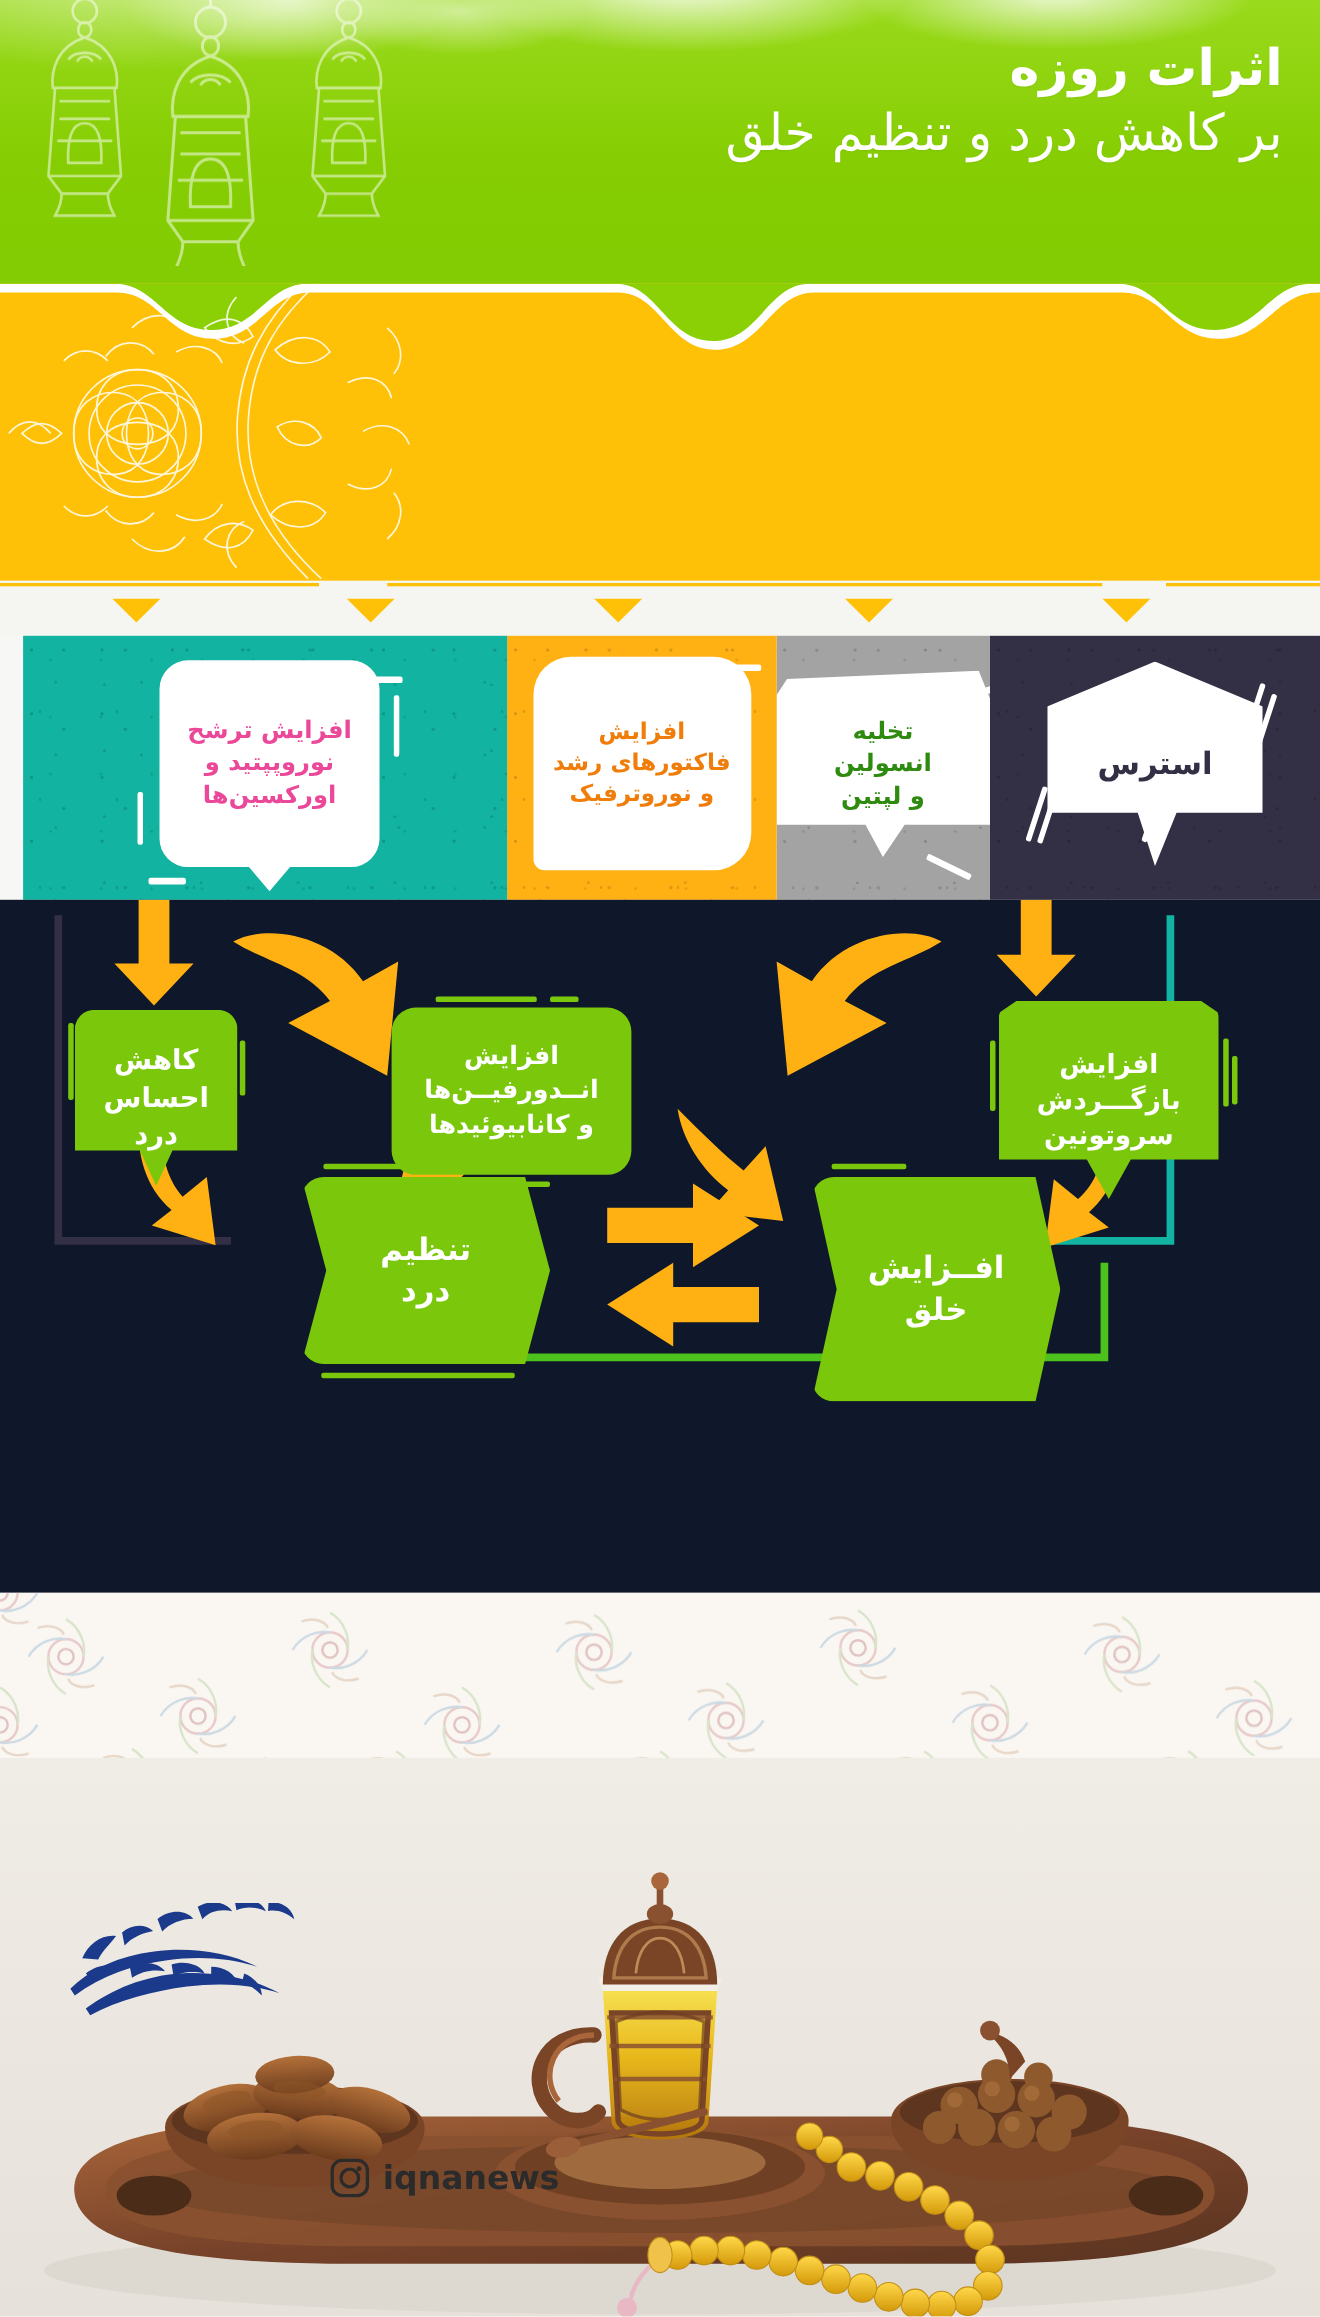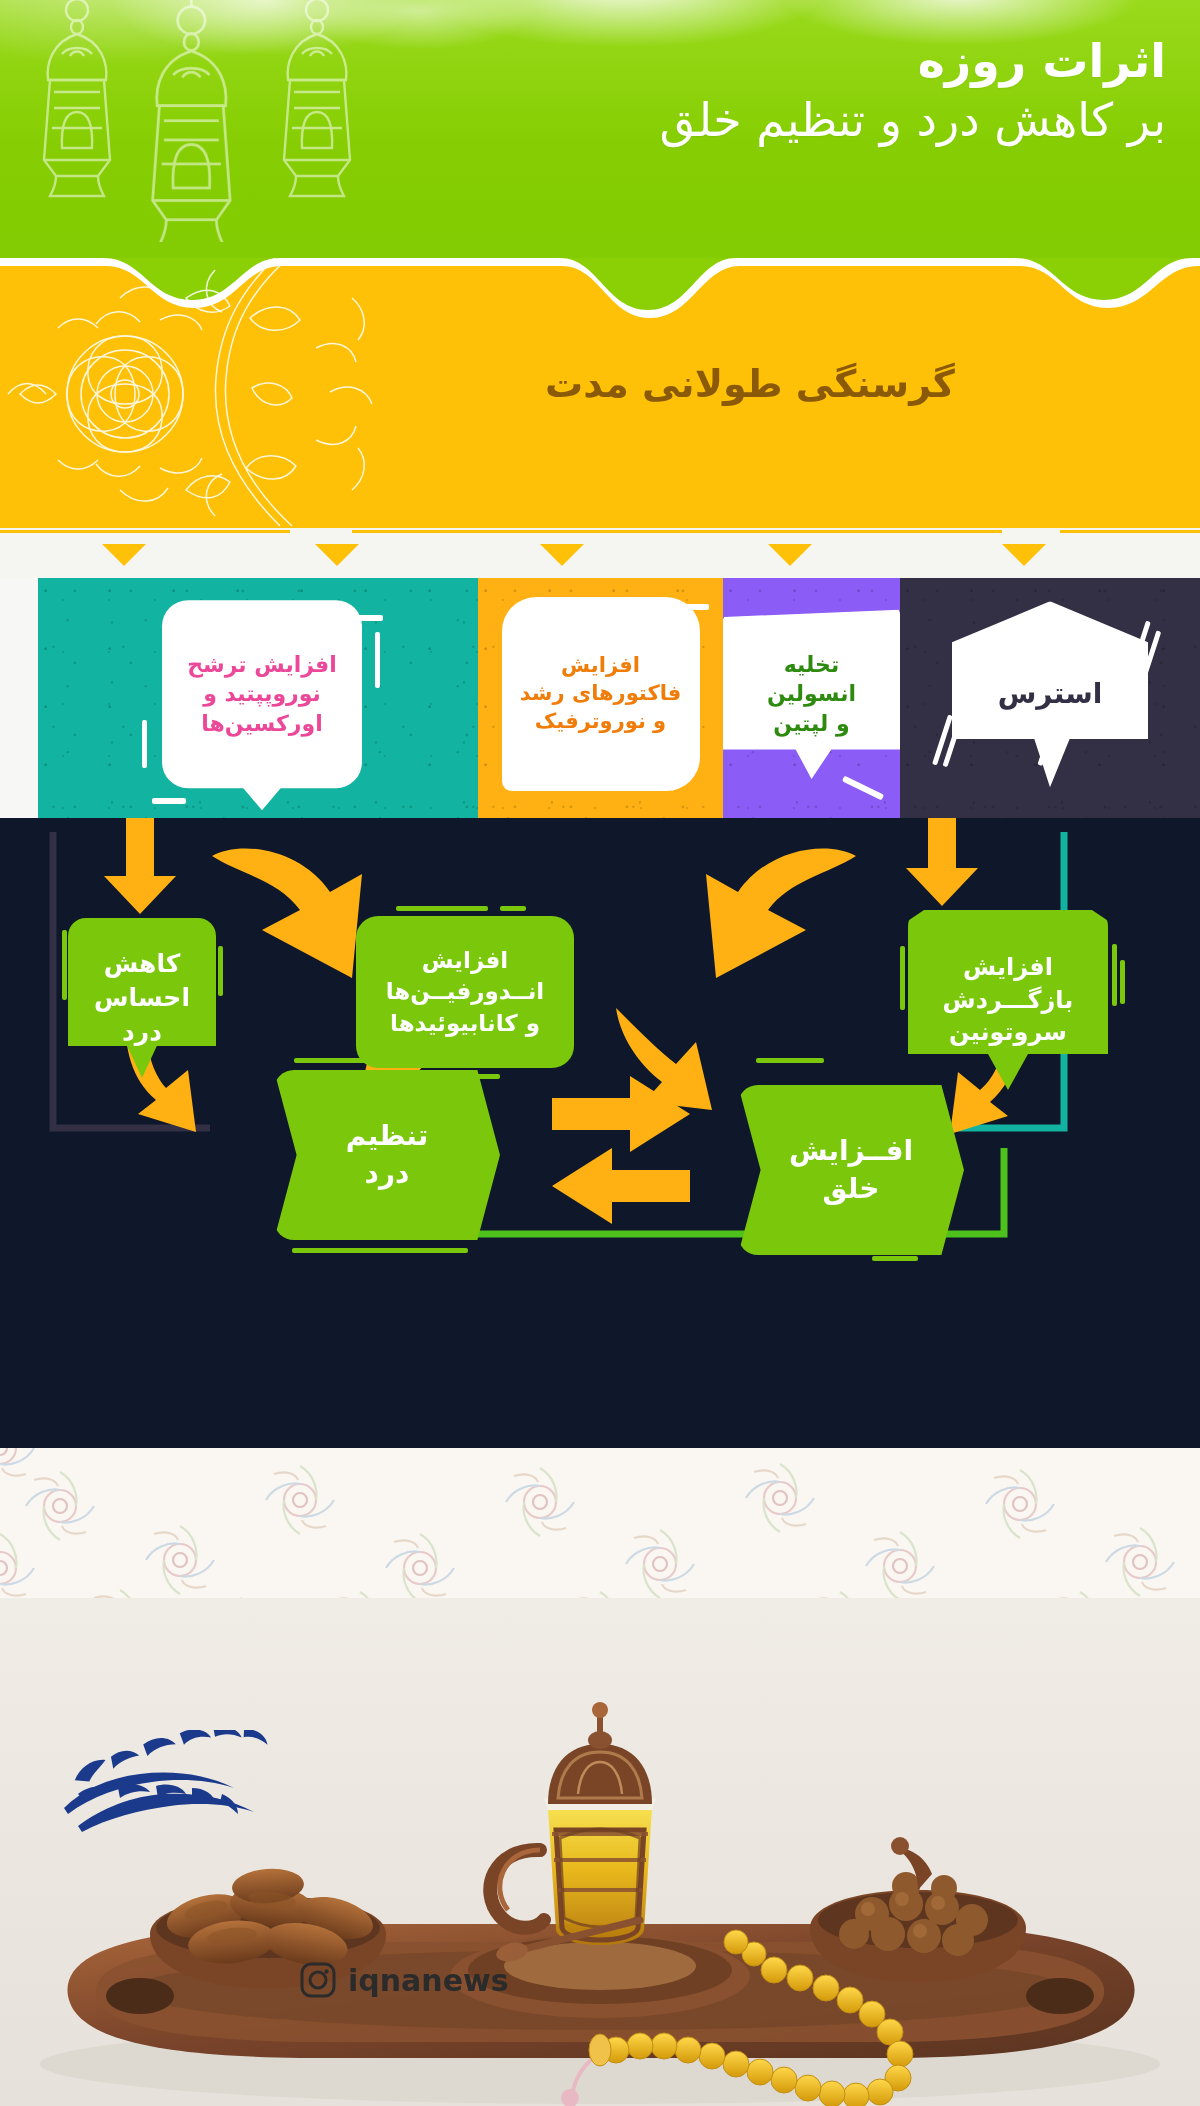--- a/index.html
+++ b/index.html
@@ -226,21 +226,20 @@
         <path d="M58 202 C70 214 86 214 98 202"></path>
         <path d="M252 130 C268 120 286 126 292 140 C280 152 260 148 252 130 Z"></path>
         <path d="M316 90 C336 80 352 88 356 104"></path>
         <path d="M316 182 C336 192 352 184 356 168"></path>
         <path d="M330 134 C348 124 366 130 372 146"></path>
         <path d="M352 40 C366 52 368 70 358 82"></path>
         <path d="M352 232 C366 220 368 202 358 190"></path>
       </g>
     </svg>
 
-    <div class="banner-text">گرسنگی طولانی مدت</div>
   </div>
 
   <div class="strip">
     <div class="rule" style="left:0; width:290px;"></div>
     <div class="rule" style="left:352px; width:650px;"></div>
     <div class="rule" style="left:1060px; width:140px;"></div>
     <svg class="chev" style="left:102px;" viewBox="0 0 44 22">
         <path d="M0 0 H44 L22 22 Z" fill="#ffc107"></path>
       </svg>
     <svg class="chev" style="left:315px;" viewBox="0 0 44 22">
@@ -262,21 +261,21 @@
     <div class="tile" style="width:300px; background:#332f45;">
       <div class="noise"></div>
       <div class="tick" style="width:5px; height:58px; right:58px; top:42px; transform:rotate(18deg);"></div>
       <div class="tick" style="width:5px; height:48px; right:46px; top:52px; transform:rotate(18deg);"></div>
       <div class="tick" style="width:5px; height:62px; left:52px; top:128px; transform:rotate(18deg);"></div>
       <div class="tick" style="width:5px; height:52px; left:40px; top:136px; transform:rotate(18deg);"></div>
       <div class="tick" style="width:5px; height:30px; left:142px; top:158px; transform:rotate(18deg);"></div>
       <div class="bubble bub-hex" style="font-size:28px; color:#332f45;">استرس</div>
     </div>
 
-    <div class="tile" style="width:177px; background:#8b5cf6;">
+    <div class="tile" style="width:194px; background:#a3a3a3;">
       <div class="noise"></div>
       <div class="tick" style="width:6px; height:70px; right:18px; top:20px; transform:rotate(74deg);"></div>
       <div class="tick" style="width:5px; height:50px; left:24px; top:106px; transform:rotate(4deg);"></div>
       <div class="tick" style="width:5px; height:34px; left:38px; top:118px; transform:rotate(4deg);"></div>
       <div class="tick" style="width:6px; height:44px; right:34px; top:188px; transform:rotate(-64deg);"></div>
       <div class="bubble bub-tag" style="font-size:22px; color:#2e8b0f; white-space:pre-line;">تخلیه
 انسولین
 و لپتین</div>
     </div>
 
@@ -379,21 +378,21 @@
     <div class="gdash" style="left:1112px; top:126px; width:5px; height:62px;"></div>
     <div class="gdash" style="left:1120px; top:142px; width:5px; height:44px;"></div>
 
     <div class="gbox arrowside" style="left:274px; top:252px; width:226px; height:170px; font-size:28px; white-space:pre-line;">
       <span>تنظیم
 درد</span>
     </div>
     <div class="gdash" style="left:294px; top:240px; width:86px; height:5px;"></div>
     <div class="gdash" style="left:292px; top:430px; width:176px; height:5px;"></div>
 
-    <div class="gbox arrowside" style="left:738px; top:252px; width:226px; height:170px; font-size:28px; white-space:pre-line;margin-top:15px;">
+    <div class="gbox arrowside" style="left:738px; top:252px; width:226px; height:204px; font-size:28px; white-space:pre-line;">
       <span>افــزایش
 خلق</span>
     </div>
     <div class="gdash" style="left:756px; top:240px; width:68px; height:5px;"></div>
     <div class="gdash" style="left:780px; top:432px; width:82px; height:5px;"></div>
     <div class="gdash" style="left:872px; top:438px; width:46px; height:5px;"></div>
   </div>
 
   <div class="photo">
 

